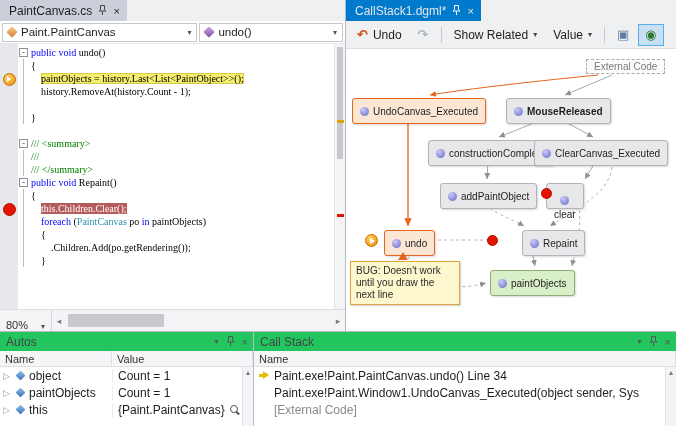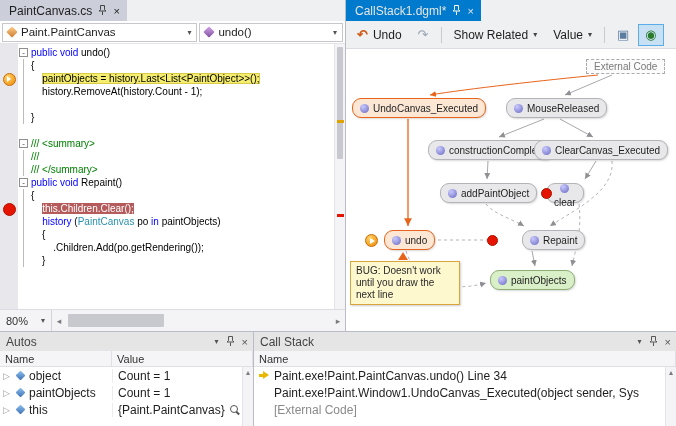--- a/index.html
+++ b/index.html
@@ -20,21 +20,21 @@
   .dd{height:19px;border:1px solid #c6c6cc;background:#fff;display:flex;align-items:center;padding:0 5px;gap:5px;font-size:11.5px}
   .dd-type{width:196px}
   .dd-member{width:144px;margin-left:2px}
   .caret{font-size:8px;color:#555;margin-left:auto}
   .class-icon,.method-icon{width:8px;height:8px;flex:none;transform:rotate(45deg);border-radius:1px}
   .class-icon{background:linear-gradient(135deg,#ffcf8f,#cd7d2d)}
   .method-icon{background:linear-gradient(135deg,#d3a6e8,#7d4f9e)}
 
   .code-area{position:relative;flex:1;background:#fff;overflow:hidden;padding-top:2px}
   .code-area::before{content:"";position:absolute;left:0;top:0;width:18px;height:100%;background:#e8e8ec}
-  .code-line{position:relative;display:flex;height:13px;line-height:13px;font-family:Liberation Sans, sans-serif;font-size:10px;white-space:pre}
+  .code-line{position:relative;display:flex;height:13px;line-height:13px;font-family:Liberation Serif, serif;font-size:10px;white-space:pre}
   .ind-margin{width:18px;flex:none;position:relative}
   .ind-cur::before{content:"";position:absolute;left:3px;top:1px;width:11px;height:11px;border-radius:50%;background:radial-gradient(circle at 35% 30%,#ffd36b,#ef8900);border:1px solid #c96a00}
   .ind-cur::after{content:"";position:absolute;left:7px;top:4px;border-left:4px solid #fff;border-top:3px solid transparent;border-bottom:3px solid transparent}
   .ind-brk::before{content:"";position:absolute;left:3px;top:1px;width:11px;height:11px;border-radius:50%;background:#e51400;border:1px solid #b01000}
   .fold-margin{width:13px;flex:none;position:relative}
   .fold-guide::before{content:"";position:absolute;left:5px;top:0;bottom:0;border-left:1px solid #bcbcbc}
   .fold-box{position:absolute;left:1px;top:2px;width:9px;height:9px;border:1px solid #8f8f8f;background:#fff;font-size:8px;line-height:7px;text-align:center;color:#333}
   .fold-box::before{content:"-"}
   .code-text{flex:1;overflow:hidden}
   .tok-kw{color:#0000ff}
@@ -44,58 +44,58 @@
   .tok-hly{background:#f5ee6f;color:#000;box-shadow:0 0 0 1px #d8cb4a inset}
   .tok-hlr{background:#b55b5b;color:#fff}
 
   .vscroll{position:absolute;right:0;top:0;width:11px;height:100%;background:#f4f4f6;border-left:1px solid #e4e4e8}
   .vthumb{position:absolute;left:2px;right:2px;top:3px;height:112px;background:#c8c9cf;border-radius:1px}
   .vmark{position:absolute;right:1px;width:7px;height:3px}
   .vmark.yellow{top:76px;background:#e0a300}
   .vmark.red{top:170px;background:#e51400}
 
   .zoombar{height:22px;background:#f4f4f6;border-top:1px solid #dcdce2;display:flex;align-items:center}
-  .zoom-ctrl{width:52px;height:100%;display:flex;align-items:center;gap:5px;padding:0 6px;border-right:1px solid #d3d3d9;font-size:11px;color:#333}
+  .zoom-ctrl{width:52px;height:100%;display:flex;align-items:flex-end;gap:5px;padding:0 6px;border-right:1px solid #d3d3d9;font-size:11px;color:#333}
   .hscroll{flex:1;height:100%;position:relative;display:flex;align-items:center}
   .sb-arrow{width:14px;text-align:center;color:#7a7a80;font-size:9px;flex:none}
   .htrack{flex:1;position:relative;height:100%}
   .hthumb{position:absolute;left:2px;top:4px;height:13px;width:96px;background:#c8c9cf;border-radius:1px}
 
   
   #diagram-pane{flex:1;display:flex;flex-direction:column;background:#fff;min-width:0}
   .dg-toolbar{height:28px;background:#eff0f2;display:flex;align-items:center;padding:0 4px;gap:2px;border-bottom:1px solid #dcdce2}
   .tb-btn{height:22px;display:flex;align-items:center;gap:5px;padding:0 6px;border:1px solid transparent;font-size:12px;color:#1e1e1e;cursor:default}
   .tb-btn.selected{background:#c7e0f4;border-color:#5badea}
   .tb-glyph{font-size:13px;line-height:13px}
   .undo-g{color:#cf5b16;font-weight:bold}
   .redo-g{color:#9aa7b5}
   .graph-g{color:#5b7da0}
   .extcode-g{color:#2c7a2c}
   .tb-sep{width:1px;height:16px;background:#c9c9cf;margin:0 3px}
   .tb-caret{font-size:8px;color:#444}
 
   .graph{position:relative;flex:1;background:#fff;overflow:hidden}
   .edges{position:absolute;left:0;top:0}
-  .gnode{position:absolute;height:20px;display:flex;align-items:center;gap:4px;padding:0 7px;font-size:10px;border-radius:9px;border:1px solid #b3b3b8;background:#e8e8ea;box-shadow:1px 1px 2px rgba(0,0,0,.15);white-space:nowrap}
+  .gnode{position:absolute;height:20px;display:flex;align-items:center;gap:4px;padding:12px 7px;font-size:10px;border-radius:3px;border:1px solid #b3b3b8;background:#e8e8ea;box-shadow:1px 1px 2px rgba(0,0,0,.15);white-space:nowrap}
   .gnode.orange{background:#fbe7d4;border-color:#e8641b}
   .gnode.green{background:#d9efc8;border-color:#8fae77}
   .node-icon{width:9px;height:9px;flex:none;border-radius:50%;background:radial-gradient(circle at 35% 30%,#c9c9ff,#6868c0)}
   .reddot{position:absolute;width:11px;height:11px;border-radius:50%;background:#e51400;border:1px solid #b01000}
   .cur-frame{position:absolute;width:13px;height:13px;border-radius:50%;background:radial-gradient(circle at 35% 30%,#ffd36b,#ef8900);border:1px solid #c96a00}
   .cur-frame::after{content:"";position:absolute;left:4px;top:3px;border-left:5px solid #fff;border-top:3.5px solid transparent;border-bottom:3.5px solid transparent}
   .ext-label{position:absolute;padding:1px 7px;border:1px dashed #ababab;color:#7a7a7a;background:#fbfbfb;font-size:10px}
   .gnote{position:absolute;width:110px;padding:3px 5px;background:#fdf8ce;border:1px solid #d9a43b;font-size:10px;line-height:12px;color:#2a2a2a;box-shadow:1px 1px 2px rgba(0,0,0,.2)}
   .gnote-ptr{position:absolute;width:0;height:0;border-left:5px solid transparent;border-right:5px solid transparent;border-bottom:8px solid #e8641b}
 
   
   #bottom{display:flex;height:95px;border-top:1px solid #b9bcc6;background:#eff0f2}
   .tool-panel{position:relative;display:flex;flex-direction:column;background:#fff;min-width:0}
   #autos-panel{width:254px;flex:none;border-right:1px solid #b9bcc6}
   #callstack-panel{flex:1}
-  .tp-title{height:19px;flex:none;background:#e5e5e5;display:flex;align-items:center;padding:0 5px 0 6px;font-size:12px;color:#444}
+  .tp-title{height:19px;flex:none;background:#22c55e;display:flex;align-items:center;padding:0 5px 0 6px;font-size:12px;color:#444}
   .tp-icons{margin-left:auto;display:flex;align-items:center;gap:7px;color:#555}
   .tp-icons .i-close{font-size:11px}
   .tp-icons .caret{margin-left:0}
   .tp-header{height:16px;flex:none;background:#f5f5f7;border-bottom:1px solid #e0e0e4;display:flex;font-size:11px;color:#333}
   .tp-header .col{padding:0 5px;border-right:1px solid #e0e0e4;display:flex;align-items:center}
   .col-name{width:112px;flex:none}
   .col-value{flex:1}
   .col-full{flex:1}
   .rows{flex:1;overflow:hidden;padding-right:12px}
   .watch-row{height:17px;display:flex;align-items:center;font-size:12px}
@@ -154,21 +154,21 @@
             <div class="code-line"><span class="ind-margin"></span><span class="fold-margin fold-guide"></span><span class="code-text"><span class="tok-tx">    history.RemoveAt(history.Count - 1);</span></span></div>
             <div class="code-line"><span class="ind-margin"></span><span class="fold-margin fold-guide"></span><span class="code-text"><span class="tok-tx"></span></span></div>
             <div class="code-line"><span class="ind-margin"></span><span class="fold-margin fold-guide"></span><span class="code-text"><span class="tok-tx">}</span></span></div>
             <div class="code-line"><span class="ind-margin"></span><span class="fold-margin"></span><span class="code-text"><span class="tok-tx"></span></span></div>
             <div class="code-line"><span class="ind-margin"></span><span class="fold-margin"><span class="fold-box"></span></span><span class="code-text"><span class="tok-cm">/// &lt;summary&gt;</span></span></div>
             <div class="code-line"><span class="ind-margin"></span><span class="fold-margin fold-guide"></span><span class="code-text"><span class="tok-cm">///</span></span></div>
             <div class="code-line"><span class="ind-margin"></span><span class="fold-margin fold-guide"></span><span class="code-text"><span class="tok-cm">/// &lt;/summary&gt;</span></span></div>
             <div class="code-line"><span class="ind-margin"></span><span class="fold-margin"><span class="fold-box"></span></span><span class="code-text"><span class="tok-kw">public</span><span class="tok-tx"> </span><span class="tok-kw">void</span><span class="tok-tx"> Repaint()</span></span></div>
             <div class="code-line"><span class="ind-margin"></span><span class="fold-margin fold-guide"></span><span class="code-text"><span class="tok-tx">{</span></span></div>
             <div class="code-line"><span class="ind-margin ind-brk"></span><span class="fold-margin fold-guide"></span><span class="code-text"><span class="tok-tx">    </span><span class="tok-hlr">this.Children.Clear();</span></span></div>
-            <div class="code-line"><span class="ind-margin"></span><span class="fold-margin fold-guide"></span><span class="code-text"><span class="tok-tx">    </span><span class="tok-kw">history</span><span class="tok-tx"> (</span><span class="tok-ty">PaintCanvas</span><span class="tok-tx"> po </span><span class="tok-kw">in</span><span class="tok-tx"> paintObjects)</span></span></div>
+            <div class="code-line"><span class="ind-margin"></span><span class="fold-margin fold-guide"></span><span class="code-text"><span class="tok-tx">    </span><span class="tok-kw">foreach</span><span class="tok-tx"> (</span><span class="tok-ty">PaintCanvas</span><span class="tok-tx"> po </span><span class="tok-kw">in</span><span class="tok-tx"> paintObjects)</span></span></div>
             <div class="code-line"><span class="ind-margin"></span><span class="fold-margin fold-guide"></span><span class="code-text"><span class="tok-tx">    {</span></span></div>
             <div class="code-line"><span class="ind-margin"></span><span class="fold-margin fold-guide"></span><span class="code-text"><span class="tok-tx">        .Children.Add(po.getRendering());</span></span></div>
             <div class="code-line"><span class="ind-margin"></span><span class="fold-margin fold-guide"></span><span class="code-text"><span class="tok-tx">    }</span></span></div>
           </div>
         <div class="vscroll">
           <div class="vthumb"></div>
           <div class="vmark yellow"></div>
           <div class="vmark red"></div>
         </div>
       </div>
@@ -246,21 +246,21 @@
           <path d="M60,202 C70,234 104,244 140,234" stroke="#b4b4ba" stroke-dasharray="3,3" fill="none" marker-end="url(#arrG)"></path>
           <path d="M86,191 L151,191" stroke="#b4b4ba" stroke-dasharray="3,3" fill="none" marker-end="url(#arrG)"></path>
           <path d="M186,202 L189,217" stroke="#a8a8ae" fill="none" marker-end="url(#arrG)"></path>
         </svg>
         <div class="ext-label" style="left:240px;top:10px">External Code</div>
         <div id="graph-nodes">
             <div class="gnode orange" style="left: 6px; top: 49px;">
               <span class="node-icon"></span>
               <span class="node-label">UndoCanvas_Executed</span>
             </div>
-            <div class="gnode gray" style="left: 160px; top: 49px;">
+            <div class="gnode gray" style="left: 160px; top: 49px; font-weight: bold;">
               <span class="node-icon"></span>
               <span class="node-label">MouseReleased</span>
             </div>
             <div class="gnode gray" style="left: 82px; top: 91px;">
               <span class="node-icon"></span>
               <span class="node-label">constructionComplete</span>
             </div>
             <div class="gnode gray" style="left: 188px; top: 91px;">
               <span class="node-icon"></span>
               <span class="node-label">ClearCanvas_Executed</span>

